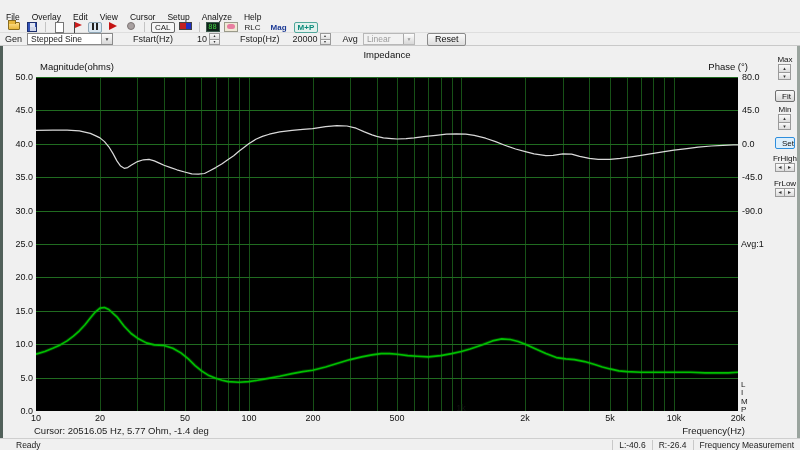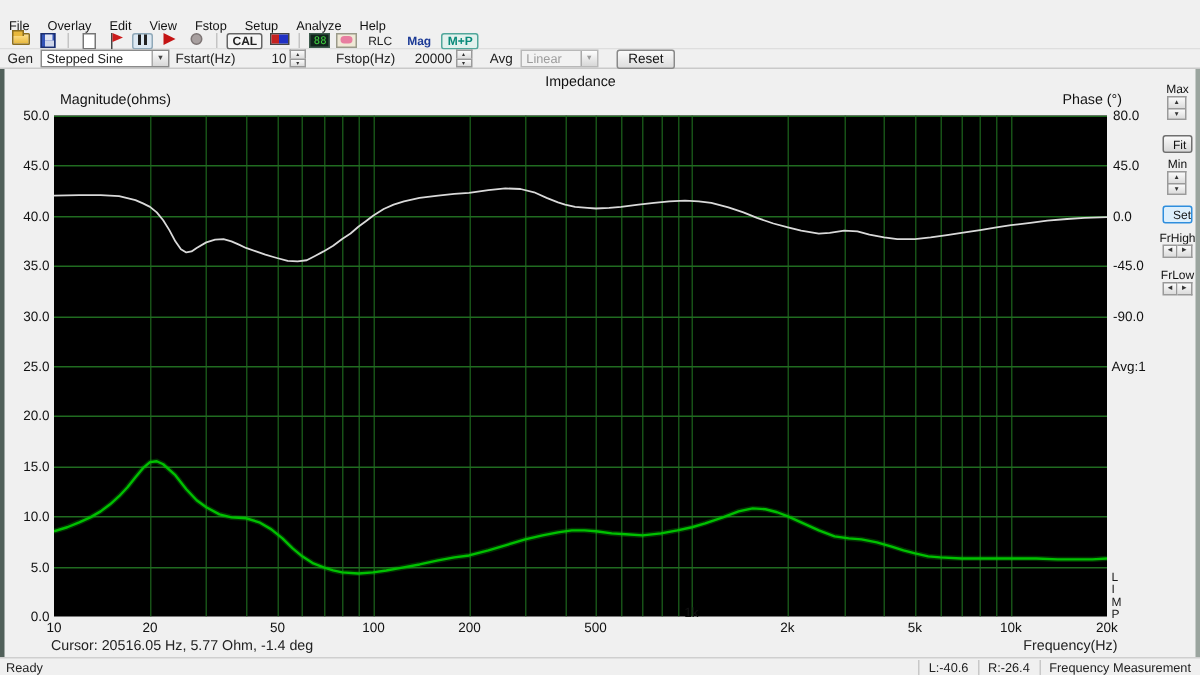--- a/index.html
+++ b/index.html
@@ -26,21 +26,21 @@
   .menubar{position:absolute;left:0;top:13px;width:800px;height:9px;background:#f0f0f0;
     display:flex;align-items:center;font-size:8.5px;color:#111;}
   .menu-item{padding:0 6px;line-height:9px;cursor:default;}
   
   .toolbar1{position:absolute;left:0;top:22px;width:800px;height:11px;background:#f0f0f0;
     border-bottom:1px solid #dedede;display:flex;align-items:center;padding-left:5px;}
   .tb-icon{height:11px;min-width:14px;display:flex;align-items:flex-start;justify-content:center;margin:0 2px;}
   .tb-pressed{border:1px solid #8fa8b8;background:#dce8f2;border-radius:2px;padding:0 3px;}
   .tb-sep{width:1px;height:10px;background:#c4c4c4;margin:0 4px;}
   .tb-btn{font-size:8px;line-height:9px;padding:0 3px;margin:0 2px;color:#222;}
-  .tb-btn.cal{border:1px solid #666;border-radius:2px;background:#f6f6f6;font-weight:bold;}
+  .tb-btn.cal{border:1px solid #666;border-radius:2px;background:#f6f6f6;font-weight:normal;}
   .tb-btn.mag{color:#1c3a96;font-weight:bold;}
   .tb-btn.mp{color:#0a8a7a;font-weight:bold;border:1px solid #51a79b;background:#e2f1ed;border-radius:2px;}
   .gi-folder{width:12px;height:8px;background:linear-gradient(#ffe08a,#e8b83c);border:1px solid #8a6d1f;border-radius:1px;position:relative;}
   .gi-folder::before{content:"";position:absolute;left:-1px;top:-3px;width:6px;height:3px;background:#e8b83c;border:1px solid #8a6d1f;border-bottom:none;}
   .gi-floppy{width:10px;height:10px;background:#3353b8;border:1px solid #1c2f6e;position:relative;}
   .gi-floppy::before{content:"";position:absolute;left:2px;top:0;width:5px;height:4px;background:#dfe4f2;}
   .gi-floppy::after{content:"";position:absolute;left:2px;bottom:0;width:6px;height:4px;background:#cfd6ea;}
   .gi-page{width:9px;height:11px;background:#fff;border:1px solid #777;}
   .gi-flag{position:relative;width:10px;height:11px;}
   .gi-flag::before{content:"";position:absolute;left:2px;top:0;width:1px;height:11px;background:#444;}
@@ -93,35 +93,35 @@
   .rc-spin span{width:13px;height:8px;border:1px solid #9a9a9a;background:linear-gradient(#fafafa,#dcdcdc);
     font-size:5px;line-height:6px;text-align:center;color:#333;}
   .rc-spin span:first-child{border-bottom:none;}
   .rc-pair{position:absolute;display:flex;}
   .rc-pair span{width:10px;height:9px;border:1px solid #9a9a9a;background:linear-gradient(#fafafa,#dcdcdc);
     font-size:6px;line-height:7px;text-align:center;color:#333;}
   .rc-pair span:last-child{border-left:none;}
   
   .statusbar{position:absolute;left:0;top:438px;width:800px;height:12px;background:#f0f0f0;
     border-top:1px solid #cfcfcf;display:flex;align-items:center;font-size:8.5px;color:#222;overflow:hidden;}
-  .statusbar .ready{padding-left:4px;flex:1;}
+  .statusbar .ready{padding-left:16px;flex:1;}
   .scell{border-left:1px solid #c8c8c8;padding:0 6px;white-space:nowrap;}
 </style>
 </head>
 <body>
 
 <div id="app">
 
 
   <div class="menubar" id="menubar">
       <span class="menu-item">File</span>
       <span class="menu-item">Overlay</span>
       <span class="menu-item">Edit</span>
       <span class="menu-item">View</span>
-      <span class="menu-item">Fstop</span>
+      <span class="menu-item">Cursor</span>
       <span class="menu-item">Setup</span>
       <span class="menu-item">Analyze</span>
       <span class="menu-item">Help</span>
     </div>
 
   <div class="toolbar1" id="toolbar1">
       <span class="tb-icon">
         <i class="gi-folder"></i>
       </span>
       <span class="tb-icon">
@@ -167,21 +167,21 @@
       <span class="tb-btn mag">Mag</span>
       <span class="tb-btn mp">M+P</span>
     </div>
 
   <div class="toolbar2">
     <span class="t2lbl" style="margin-left:5px">Gen</span>
     <div class="combo" style="width:86px;margin-left:5px">
       <span class="combo-text">Stepped Sine</span>
       <span class="combo-arrow">▼</span>
     </div>
-    <span class="t2lbl" style="margin-left:4px">Fstart(Hz)</span>
+    <span class="t2lbl" style="margin-left:20px">Fstart(Hz)</span>
     <span class="t2val" style="margin-left:12px;width:22px">10</span>
     <div class="spin">
         <span>▴</span>
         <span>▾</span>
       </div>
     <span class="t2lbl" style="margin-left:20px">Fstop(Hz)</span>
     <span class="t2val" style="margin-left:8px;width:30px">20000</span>
     <div class="spin">
         <span>▴</span>
         <span>▾</span>

